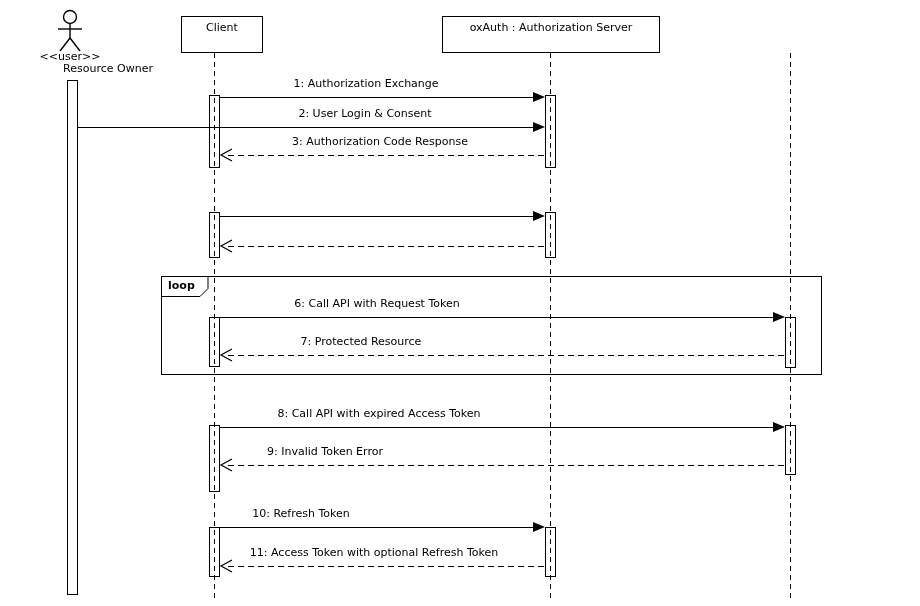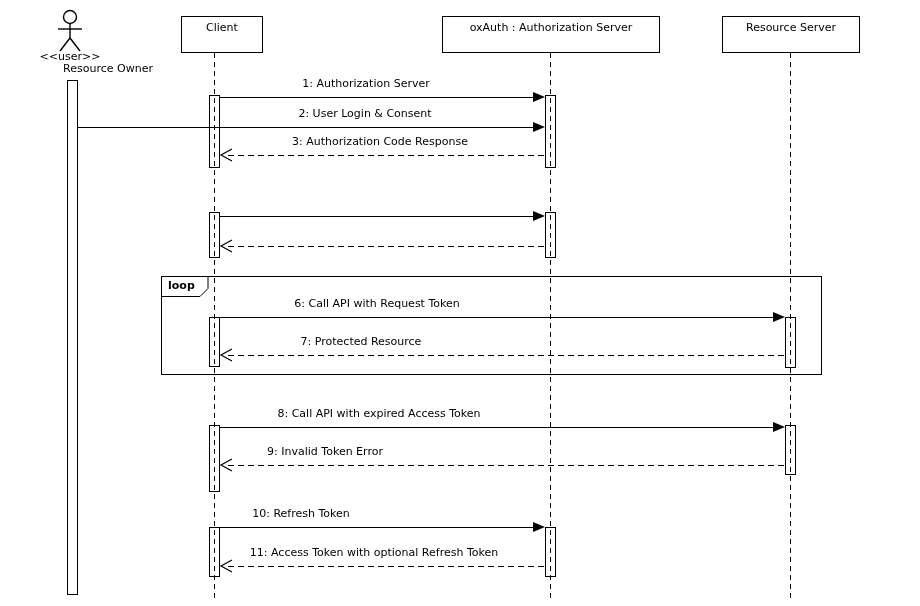--- a/index.html
+++ b/index.html
@@ -63,35 +63,32 @@
   </svg>
   <span class="actor-label" style="left:70px;top:51px;">&lt;&lt;user&gt;&gt;</span>
   <span class="actor-label" style="left:70px;top:63px;margin-left:38px;">Resource Owner</span>
 
   <div class="head-box" style="left:181px;top:16px;width:82px;height:37px;">
     <span>Client</span>
   </div>
   <div class="head-box" style="left:442px;top:16px;width:218px;height:37px;">
     <span>oxAuth : Authorization Server</span>
   </div>
-  <div class="head-box" style="left:722px;top:16px;width:138px;height:37px;">
-    <span>Resource Server</span>
-  </div>
 
   <div class="lifeline" style="left:214px;top:53px;height:545px;"></div>
   <div class="lifeline" style="left:550px;top:53px;height:545px;"></div>
   <div class="lifeline" style="left:790px;top:53px;height:547px;"></div>
 
   <div class="frame" style="left:161px;top:276px;width:661px;height:99px;"></div>
   <svg class="pentagon" style="left:161px;top:276px;" width="48" height="21" viewBox="0 0 48 21">
     <path d="M0.5,0.5 H47 V12.5 L39,20.5 H0.5 Z"></path>
   </svg>
   <span class="frame-op" style="left:168px;top:279px;">loop</span>
 
-  <span class="msg-label" style="left:366px;top:77px;">1: Authorization Server</span>
+  <span class="msg-label" style="left:366px;top:77px;">1: Authorization Exchange</span>
   <div class="sline" style="left:220px;top:97px;width:314px;"></div>
   <div class="tri" style="left:533px;top:92px;"></div>
 
   <span class="msg-label" style="left:365px;top:107px;">2: User Login &amp; Consent</span>
   <div class="sline" style="left:78px;top:127px;width:456px;"></div>
   <div class="tri" style="left:533px;top:122px;"></div>
 
   <span class="msg-label" style="left:380px;top:135px;">3: Authorization Code Response</span>
   <div class="dline" style="left:228px;top:155px;width:318px;"></div>
   <svg class="chev" style="left:219px;top:148px;" width="14" height="14" viewBox="0 0 14 14">

